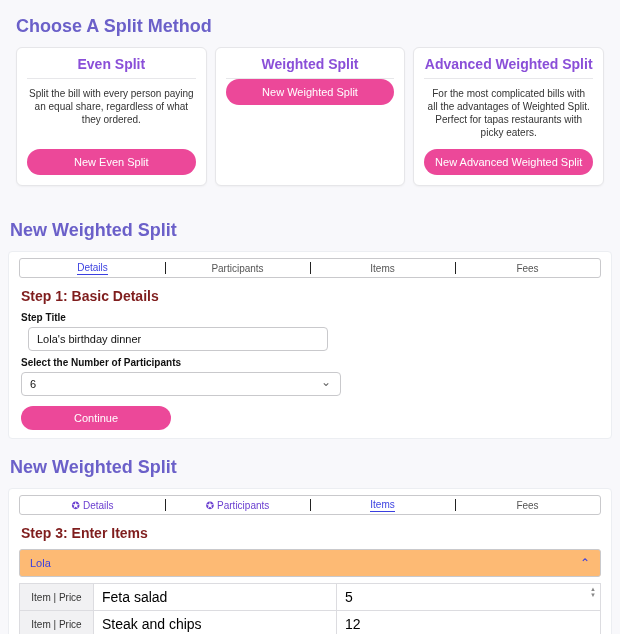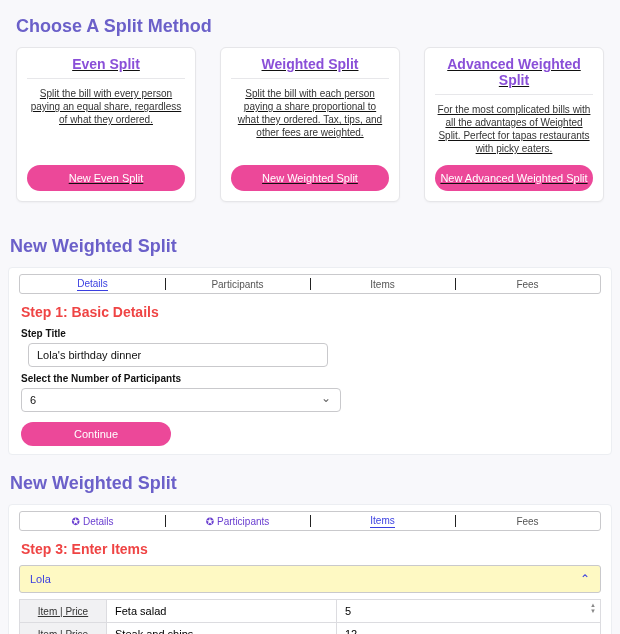--- a/index.html
+++ b/index.html
@@ -1,66 +1,65 @@
 <!DOCTYPE html>
 <html><head>
 <meta charset="utf-8">
 <style>
   * { box-sizing: border-box; margin: 0; padding: 0; }
   body { font-family: -apple-system, BlinkMacSystemFont, "Segoe UI", Helvetica, Arial, sans-serif; background: #f8f8fb; color: #111; width: 620px; }
   .section { margin-bottom: 18px; }
   .card-area { padding: 10px 8px 8px 8px; }
   h2.heading { color: #6b60c9; font-size: 18px; font-weight: 700; margin: 6px 0 10px 8px; }
   h2.heading.sm { margin-left: 10px; font-size: 18px; }
-  .split-cards { display: flex; gap: 24px; padding: 0 8px 8px 8px; text-decoration: underline; }
+  .split-cards { display: flex; gap: 8px; padding: 0 8px 8px 8px; }
   .card { flex: 1; background: #fff; border: 1px solid #e6e6e9; border-radius: 6px; box-shadow: 0 1px 2px rgba(0,0,0,0.04); padding: 8px 10px 10px 10px; display: flex; flex-direction: column; }
   .card-title { text-align: center; color: #8a4fd8; font-weight: 600; font-size: 14px; padding-bottom: 6px; border-bottom: 1px solid #e7e7ea; }
   .card-desc { font-size: 10px; text-align: center; color: #333; padding: 8px 2px 10px 2px; flex: 1; line-height: 1.3; }
   .btn-green { background: #ec4899; color: #fff; border: none; border-radius: 14px; font-size: 11px; padding: 7px 4px; cursor: pointer; text-align: center; width: 100%; }
   .btn-green.small { border-radius: 12px; font-size: 11px; width: 150px; padding: 6px 4px; }
   .panel { background: #fff; border: 1px solid #eceef2; border-radius: 4px; margin: 8px; padding-bottom: 8px; }
   .tabstrip { display: flex; border: 1px solid #c9c9cc; border-radius: 3px; margin: 6px 10px 10px 10px; height: 20px; }
   .tab { flex: 1; display: flex; align-items: center; justify-content: center; font-size: 10px; color: #555; position: relative; }
   .tab + .tab::before { content: ""; position: absolute; left: 0; top: 3px; bottom: 3px; width: 1px; background: #222; }
   .tab.active span { color: #3a3fe0; border-bottom: 1px solid #3a3fe0; padding-bottom: 1px; }
   .tab.done span { color: #6a3fd0; }
   .tab .check { color: #6a3fd0; font-size: 10px; margin-right: 3px; }
-  .step-heading { color: #ef4444; font-size: 14px; font-weight: 700; margin: 0 0 8px 12px; }
+  .step-heading { color: #7f1d1d; font-size: 14px; font-weight: 700; margin: 0 0 8px 12px; }
   .field-label { font-size: 10px; font-weight: 700; margin: 6px 0 4px 12px; }
   .text-input, .select-input { width: 300px; margin-left: 19px; font-size: 11px; padding: 5px 8px; border: 1px solid #c9c9cc; border-radius: 4px; background: #fff; color: #111; }
   .select-input { width: 320px; appearance: none; -webkit-appearance: none; background-image: none; }
   .select-wrap { position: relative; display: inline-block; margin-left: 12px; }
   .select-wrap select { margin-left: 0; width: 320px; padding-right: 22px; }
   .select-wrap::after { content: "⌄"; position: absolute; right: 10px; top: 3px; font-size: 12px; color: #666; pointer-events: none; }
   .continue-row { margin: 10px 0 0 12px; }
-  .accordion { margin: 6px 10px 6px 10px; border: 1px solid #c9c9cc; border-radius: 3px; background: #fef9c3; }
+  .accordion { margin: 6px 10px 6px 10px; border: 1px solid #c9c9cc; border-radius: 3px; background: #fdba74; }
   .accordion-header { display: flex; align-items: center; justify-content: space-between; padding: 6px 10px; font-size: 11px; color: #3a3fe0; cursor: pointer; }
   .accordion-header .chev { color: #3a3fe0; font-size: 12px; }
   .rows-wrap { padding: 0 10px 0 10px; background: #fff; }
   table.items { width: 100%; border-collapse: collapse; }
   table.items td { border: 1px solid #dcdce0; font-size: 11px; padding: 0; }
-  table.items td.lbl { width: 87px; background: #f1f1f3; text-align: center; color: #333; font-size: 10px; padding: 4px 2px; text-decoration: underline; }
-  table.items td input { width: 100%; border: none; outline: none; font-size: 11px; padding: 5px 8px; background: transparent; }
+  table.items td.lbl { width: 74px; background: #f1f1f3; text-align: center; color: #333; font-size: 10px; padding: 4px 2px; }
+  table.items td input { width: 100%; border: none; outline: none; font-size: 14px; padding: 5px 8px; background: transparent; }
   table.items td.price { width: 264px; position: relative; }
   .stepper { position: absolute; right: 4px; top: 2px; display: flex; flex-direction: column; font-size: 6px; color: #888; line-height: 6px; }
 </style>
 </head>
 <body>
 
 <div class="section card-area">
   <h2 class="heading">Choose A Split Method</h2>
   <div class="split-cards">
     <div class="card">
       <div class="card-title">Even Split</div>
       <div class="card-desc">Split the bill with every person paying an equal share, regardless of what they ordered.</div>
       <button class="btn-green">New Even Split</button>
     </div>
     <div class="card">
       <div class="card-title">Weighted Split</div>
-      <div class="card-desc">Split the bill with each person paying a share proportional to what they ordered. Tax, tips, and other fees are weighted.</div>
       <button class="btn-green">New Weighted Split</button>
     </div>
     <div class="card">
       <div class="card-title">Advanced Weighted Split</div>
       <div class="card-desc">For the most complicated bills with all the advantages of Weighted Split. Perfect for tapas restaurants with picky eaters.</div>
       <button class="btn-green">New Advanced Weighted Split</button>
     </div>
   </div>
 </div>
 

